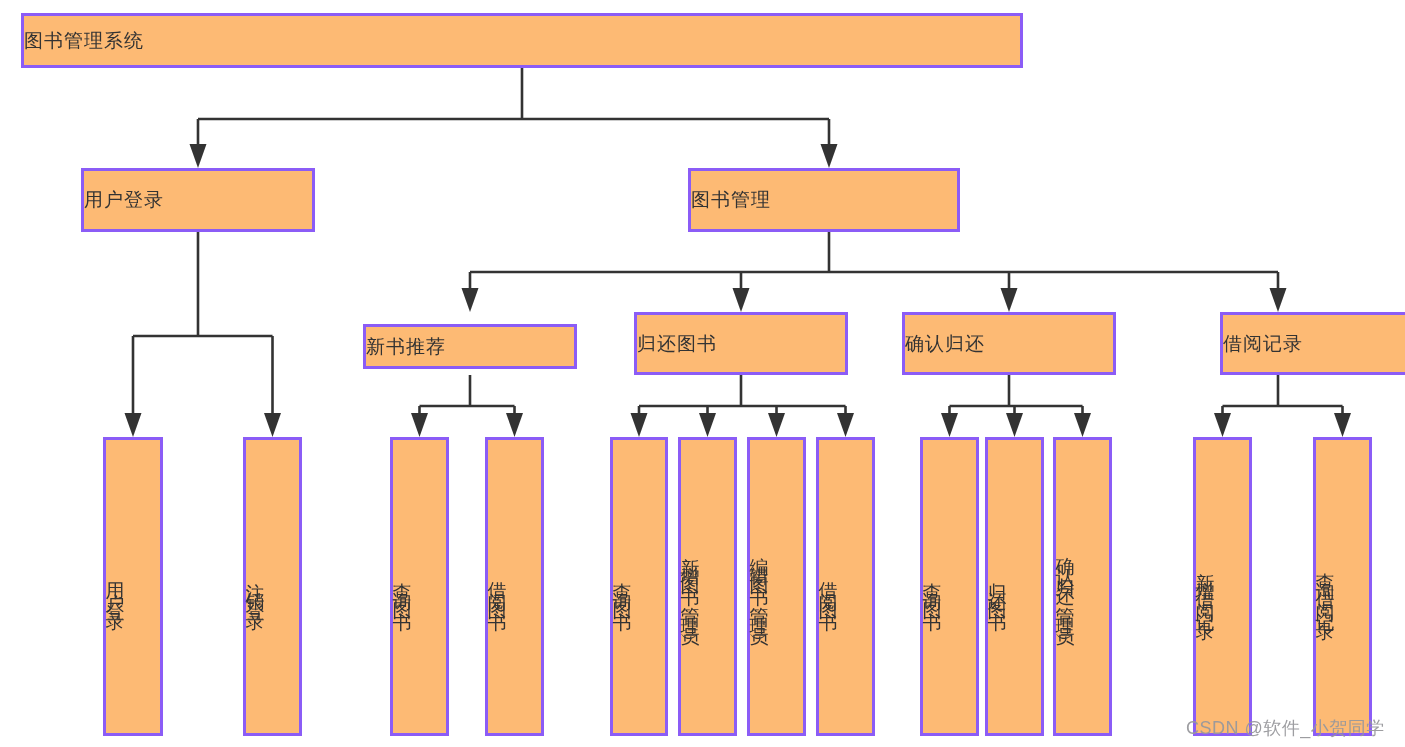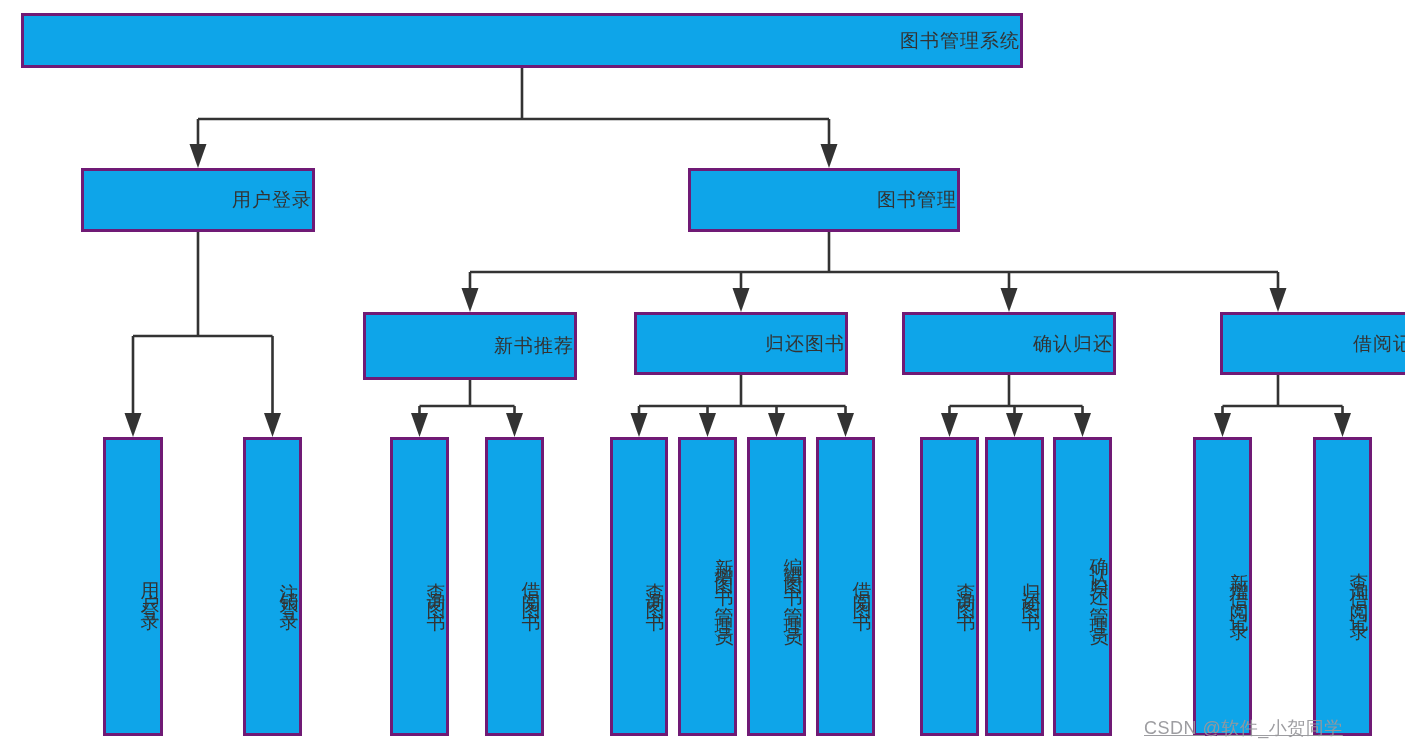--- a/index.html
+++ b/index.html
@@ -12,51 +12,50 @@
     overflow: hidden;
   }
   #wires {
     position: absolute;
     left: 0; top: 0;
     width: 1405px; height: 747px;
     z-index: 1;
   }
   .box {
     position: absolute;
-    background: #0ea5e9;
-    border: 3px solid #701a75;
+    background: #fdba74;
+    border: 3px solid #8b5cf6;
     box-sizing: border-box;
     display: flex;
     align-items: center;
-    justify-content: flex-end;
+    justify-content: flex-start;
     z-index: 2;
     color: #333333;
   }
   .box.h span {
     font-size: 19px;
     letter-spacing: 1px;
     white-space: nowrap;
   }
   .box.v span {
     writing-mode: vertical-rl;
     text-orientation: mixed;
     font-size: 19px;
     letter-spacing: 10px;
     line-height: 1;
   }
   #watermark {
     position: absolute;
-    left: 1144px;
+    left: 1186px;
     top: 716px;
     z-index: 3;
     font-size: 18px;
     color: rgba(152, 152, 156, 0.95);
     white-space: nowrap;
     letter-spacing: 0.5px;
-    text-decoration: underline;
   }
   .wire { stroke: #333333; stroke-width: 2.6; fill: none; }
   .head { fill: #333333; stroke: none; }
 </style>
 </head>
 <body>
 
 <div id="canvas">
 
   <svg id="wires" viewBox="0 0 1405 747" xmlns="http://www.w3.org/2000/svg">
@@ -99,21 +98,21 @@
     <span>图书管理系统</span>
   </div>
 
   <div class="box h" style="left:81px;top:168px;width:234px;height:64px">
     <span>用户登录</span>
   </div>
   <div class="box h" style="left:688px;top:168px;width:272px;height:64px">
     <span>图书管理</span>
   </div>
 
-  <div class="box h" style="left:363px;top:312px;width:214px;height:68px">
+  <div class="box h" style="left:363px;top:324px;width:214px;height:45px">
     <span>新书推荐</span>
   </div>
   <div class="box h" style="left:634px;top:312px;width:214px;height:63px">
     <span>归还图书</span>
   </div>
   <div class="box h" style="left:902px;top:312px;width:214px;height:63px">
     <span>确认归还</span>
   </div>
   <div class="box h" style="left:1220px;top:312px;width:216px;height:63px">
     <span>借阅记录</span>

